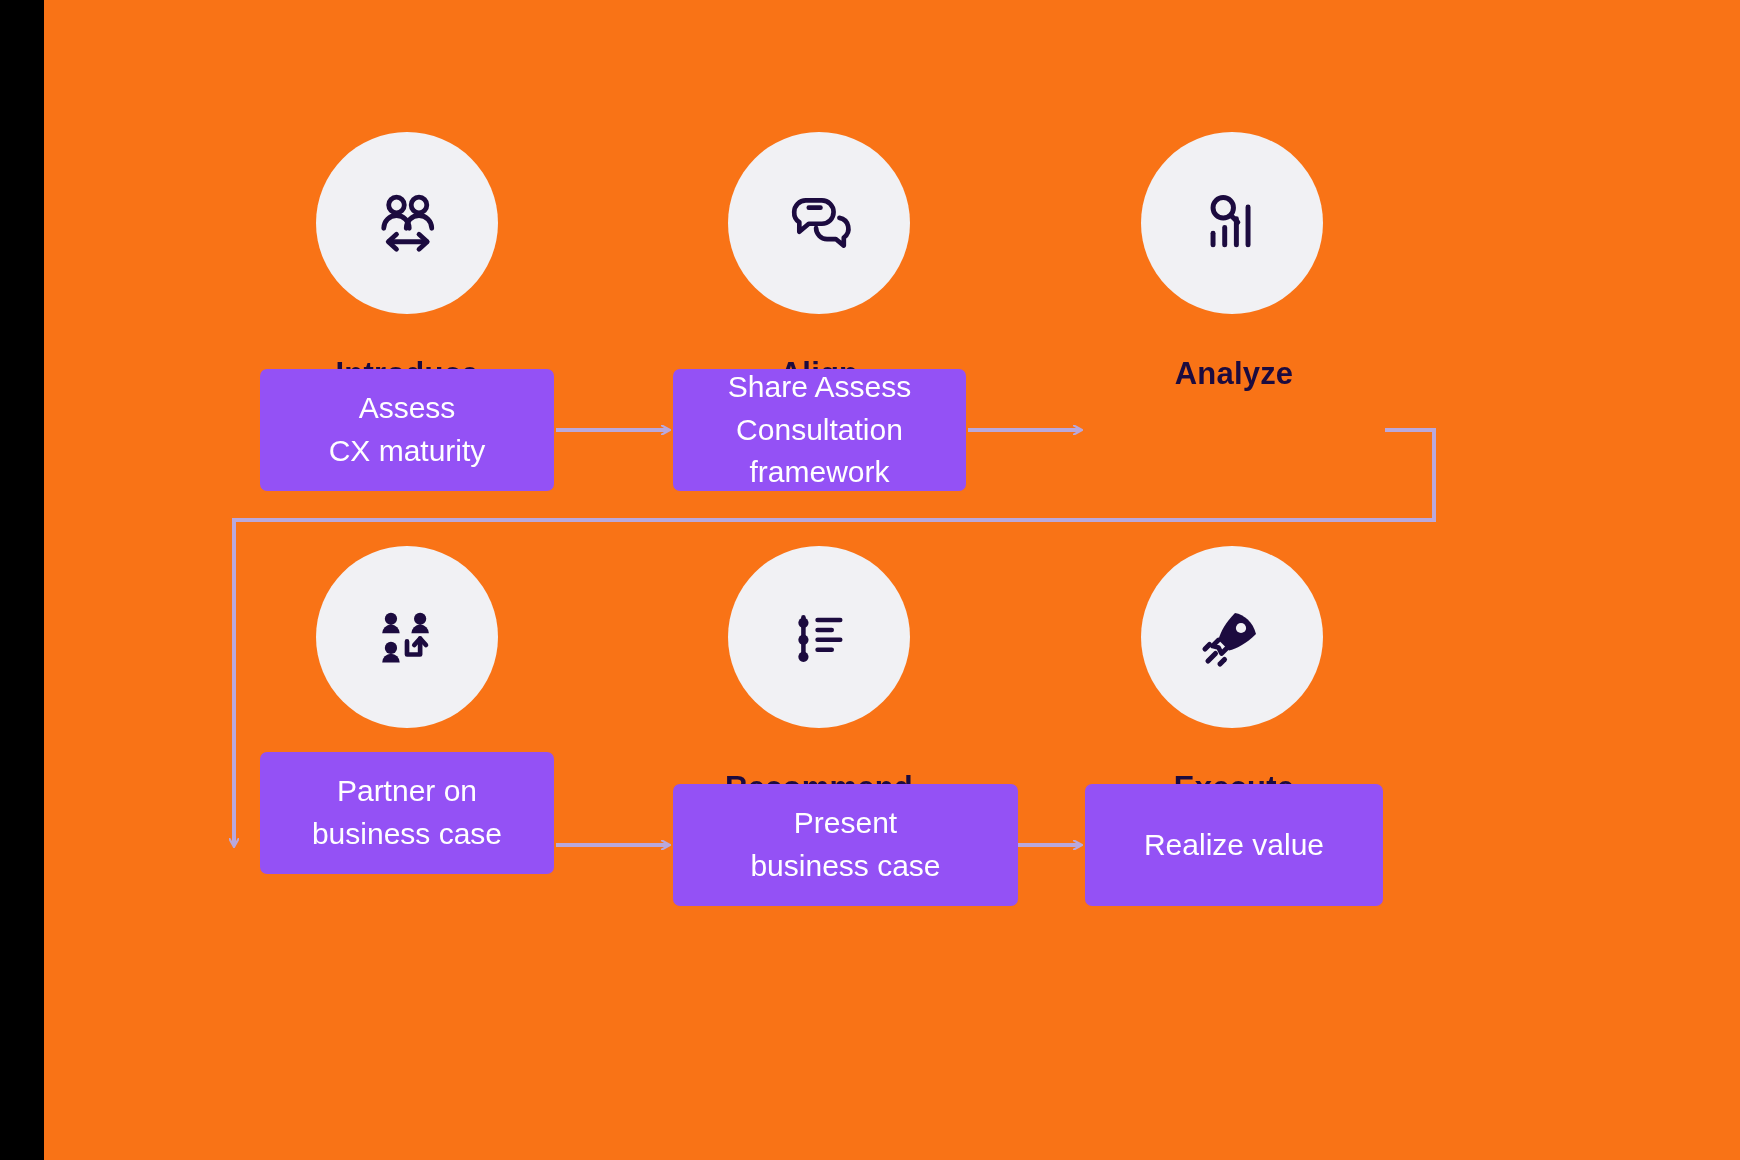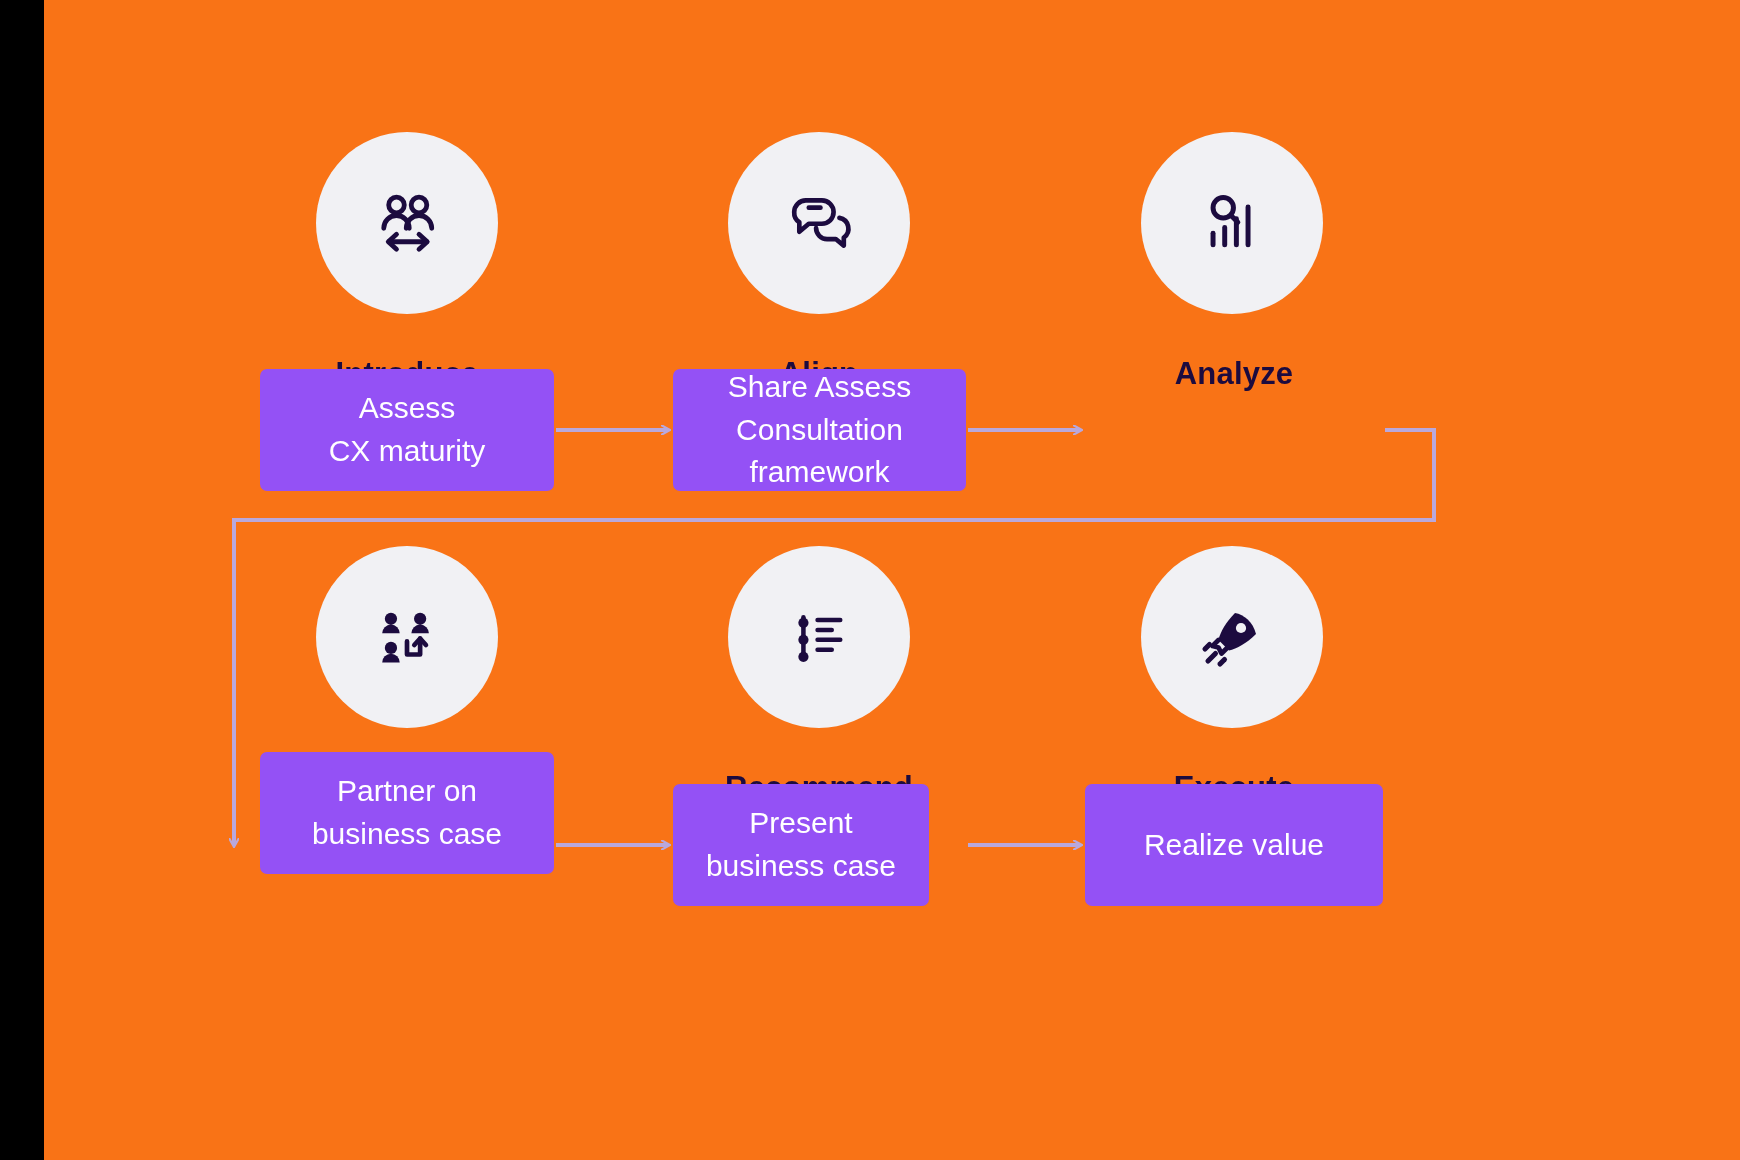--- a/index.html
+++ b/index.html
@@ -78,21 +78,21 @@
   .b3 { left: 1041px; top: 369px; width: 298px; height: 122px; }
 
   
   .c4 { left: 272px;  top: 546px; }
   .c5 { left: 684px;  top: 546px; }
   .c6 { left: 1097px; top: 546px; }
   .l4 { left: 213px;  top: 770px; }
   .l5 { left: 625px;  top: 770px; }
   .l6 { left: 1040px; top: 770px; }
   .b4 { left: 216px;  top: 752px; width: 294px; height: 122px; align-items: center; }
-  .b5 { left: 629px;  top: 784px; width: 256px; height: 122px; }
+  .b5 { left: 629px;  top: 784px; width: 345px; height: 122px; }
   .b6 { left: 1041px; top: 784px; width: 298px; height: 122px; }
 </style>
 </head>
 <body>
 
 <div id="stage">
 
   <svg id="wires" viewBox="0 0 1740 1160" width="1740" height="1160">
     <defs>
       <marker id="arw" markerWidth="10" markerHeight="10" refX="7" refY="5" orient="auto" markerUnits="userSpaceOnUse">

